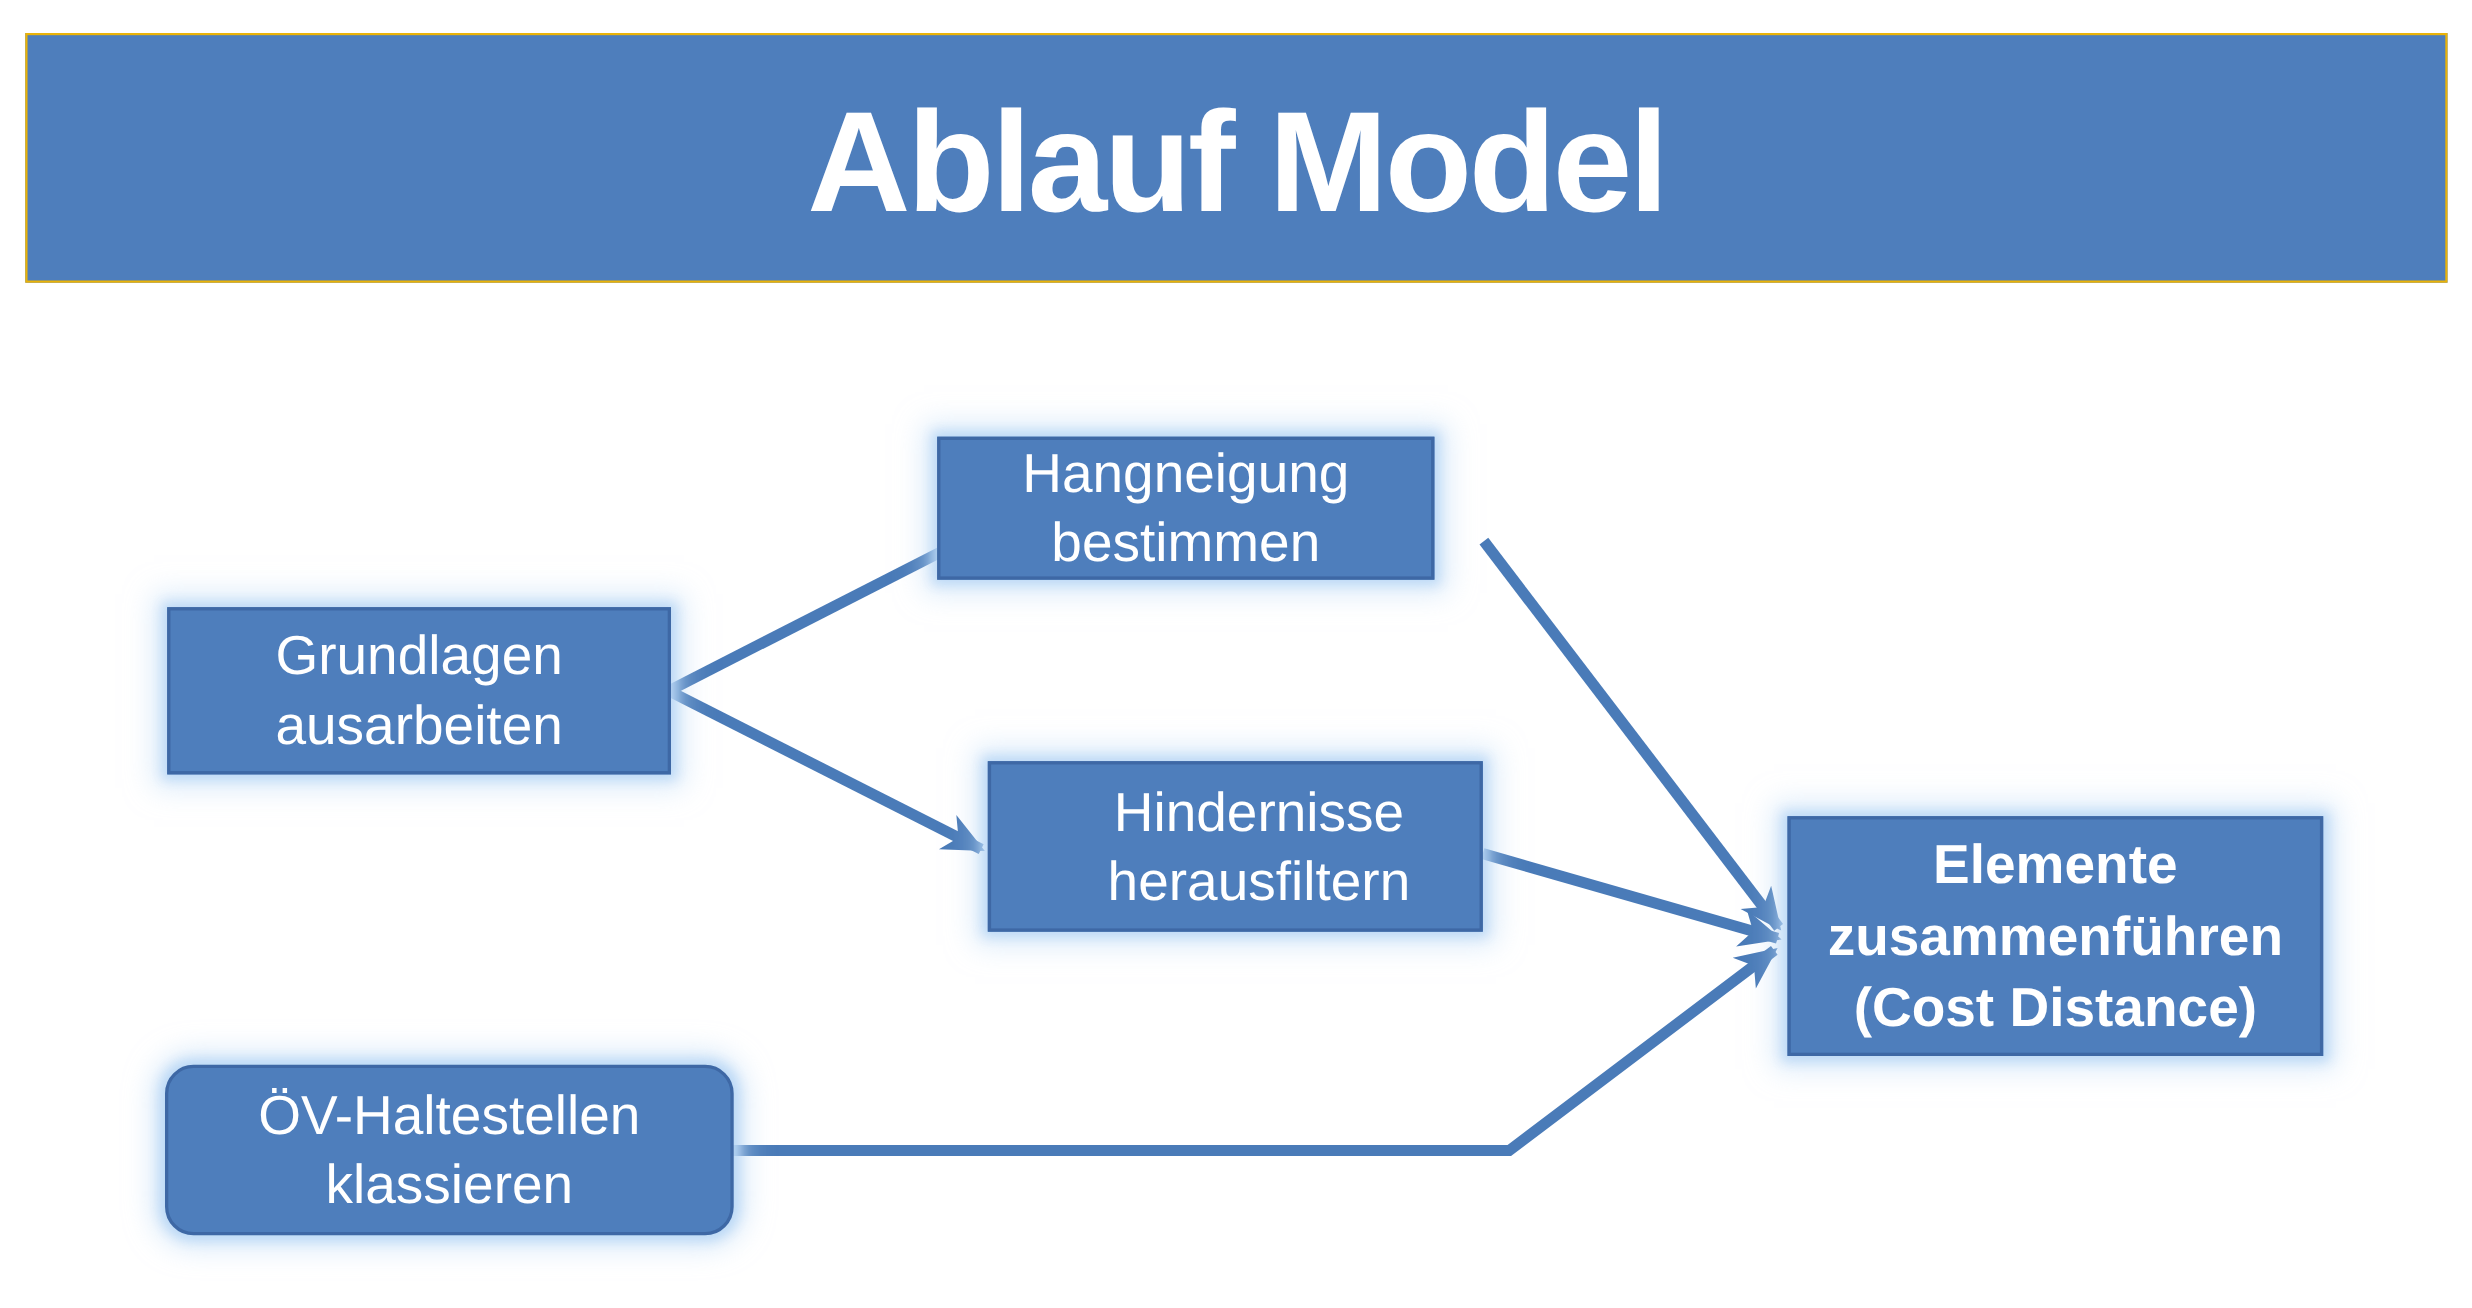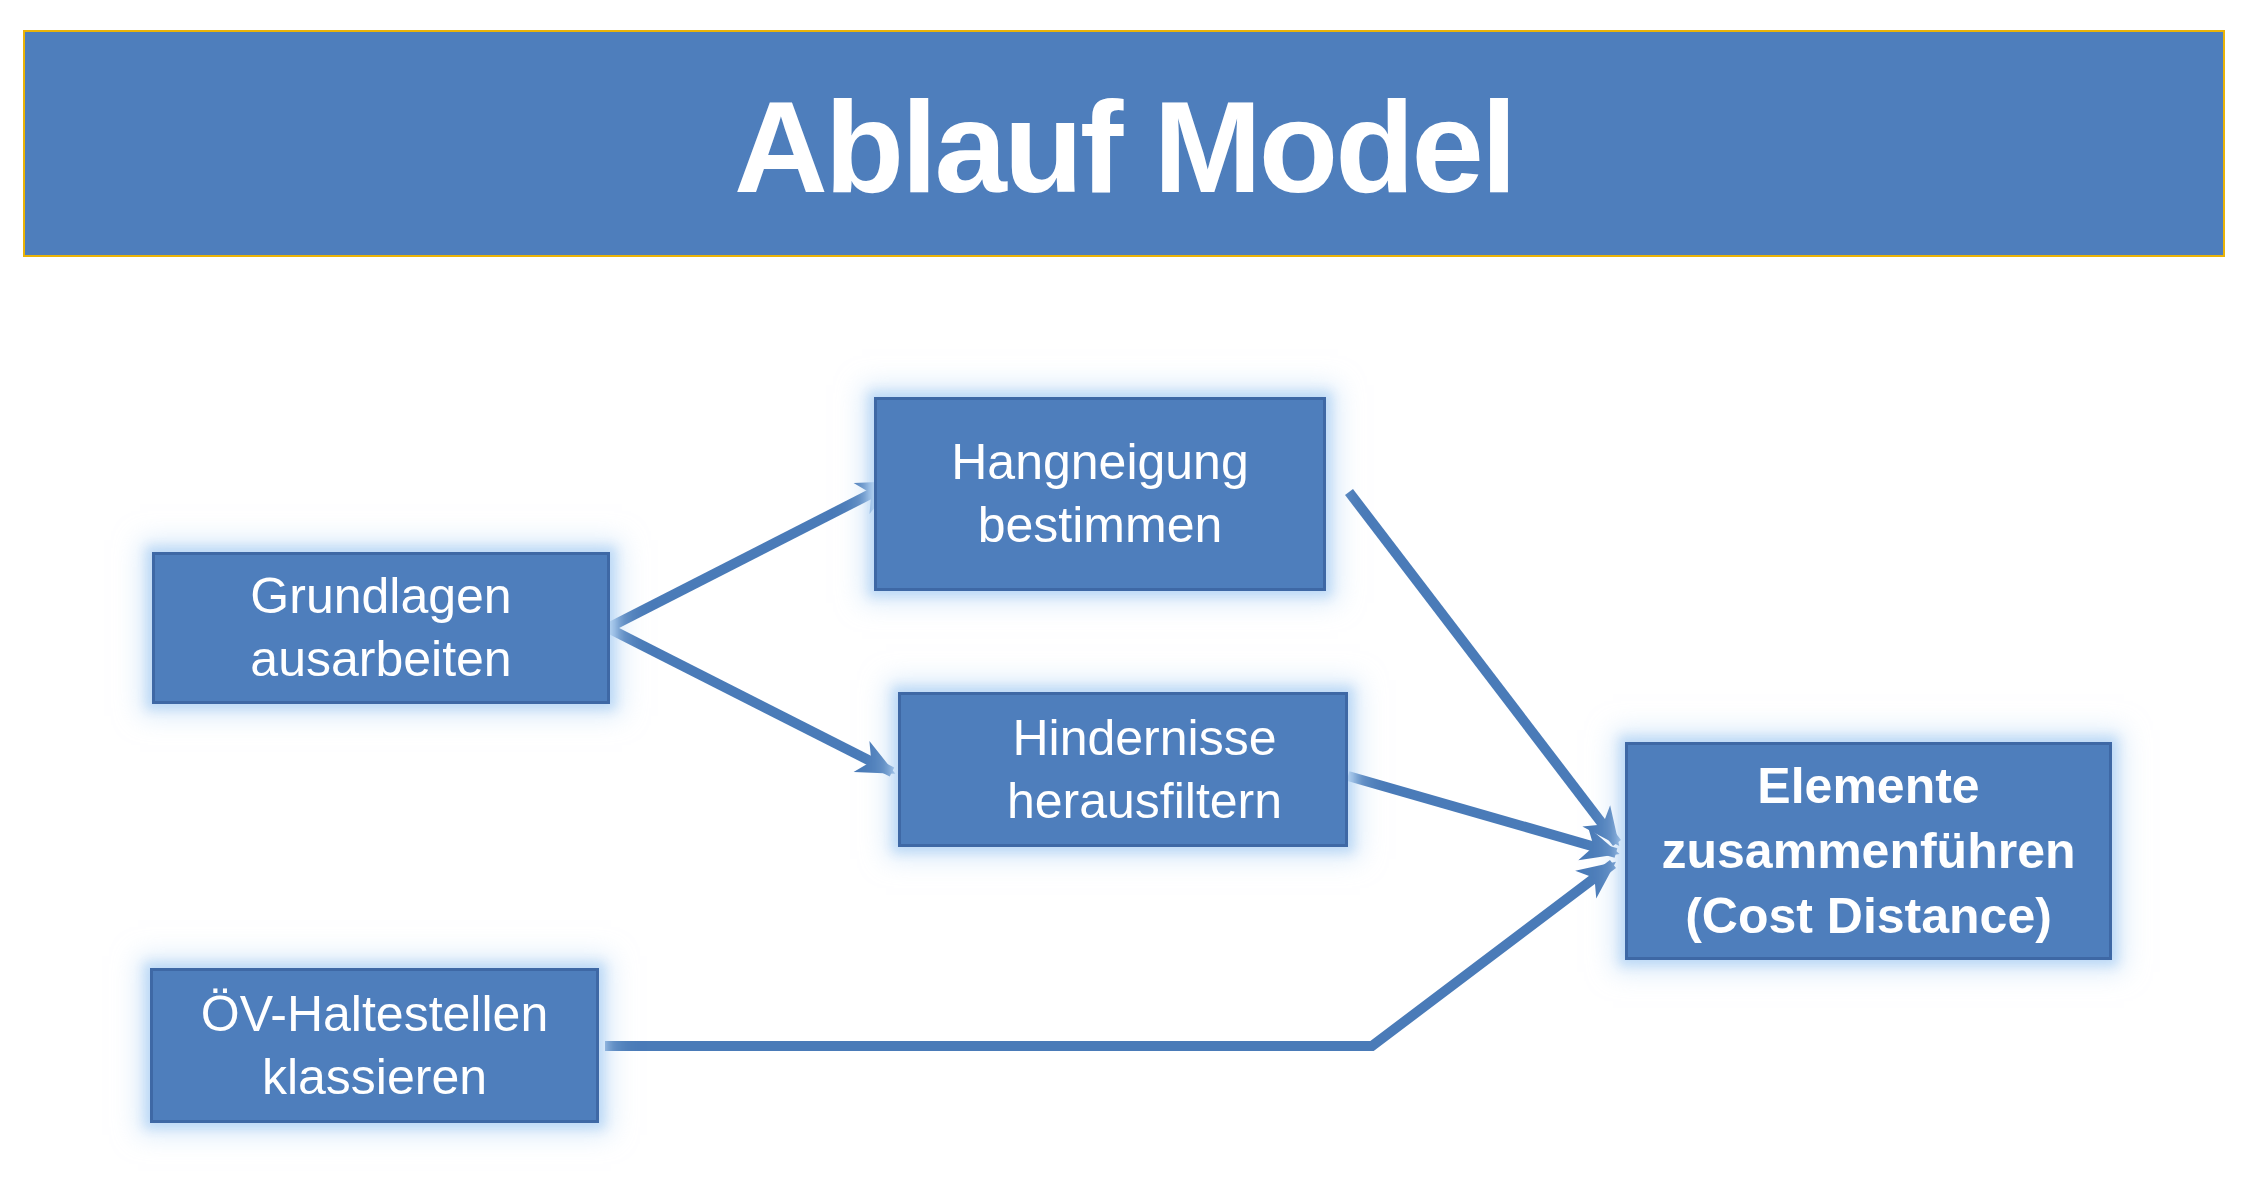--- a/index.html
+++ b/index.html
@@ -54,23 +54,23 @@
     display: flex;
     flex-direction: column;
     align-items: center;
     justify-content: center;
     color: #ffffff;
     font-size: 50px;
     line-height: 63px;
     text-align: center;
   }
   .node-grundlagen  { left: 152px;  top: 552px; width: 458px; height: 152px; }
-  .node-hangneigung { left: 874px;  top: 397px; width: 452px; height: 194px; }
+  .node-hangneigung { left: 852px;  top: 397px; width: 452px; height: 130px; }
   .node-hindernisse { left: 898px;  top: 692px; width: 450px; height: 155px; padding-left: 43px; }
-  .node-oev         { left: 150px;  top: 968px; width: 449px; height: 155px; }
+  .node-oev         { left: 150px;  top: 968px; width: 517px; height: 155px; border-radius: 26px; }
   .node-elemente    { left: 1625px; top: 742px; width: 487px; height: 218px; line-height: 65px; font-weight: bold; }
 </style>
 </head>
 <body>
 
 <div class="stage">
 
   <header class="title-banner">
     <h1>Ablauf Model</h1>
   </header>

